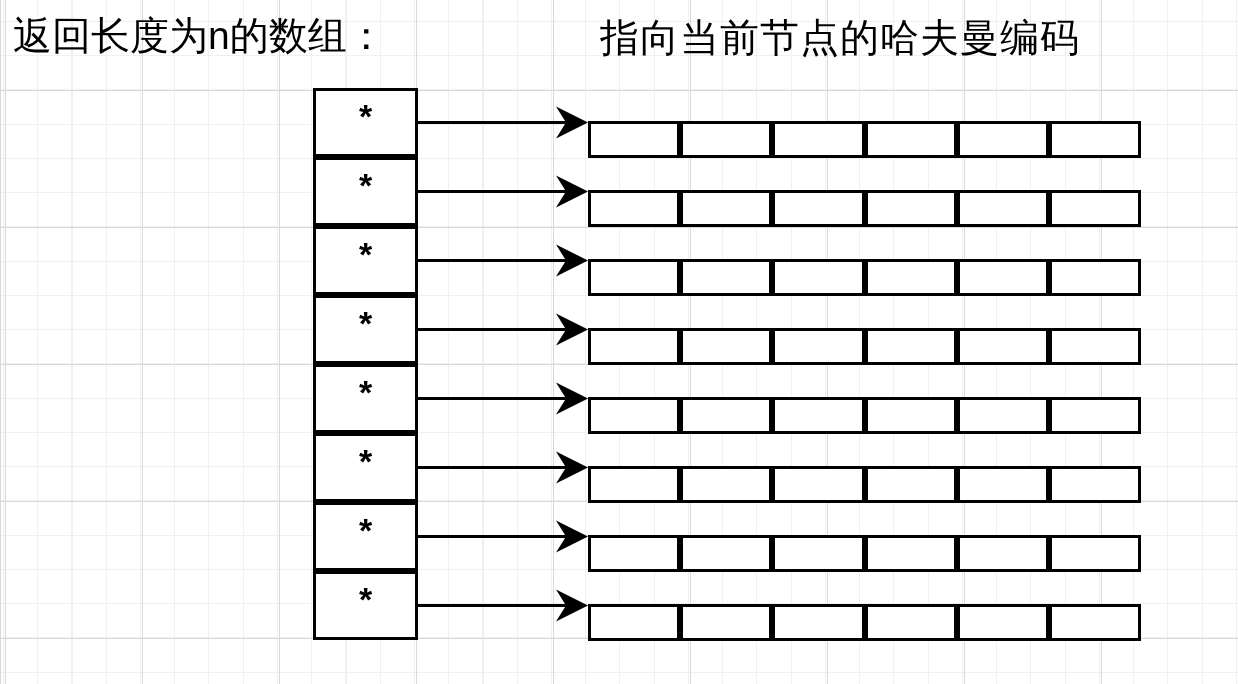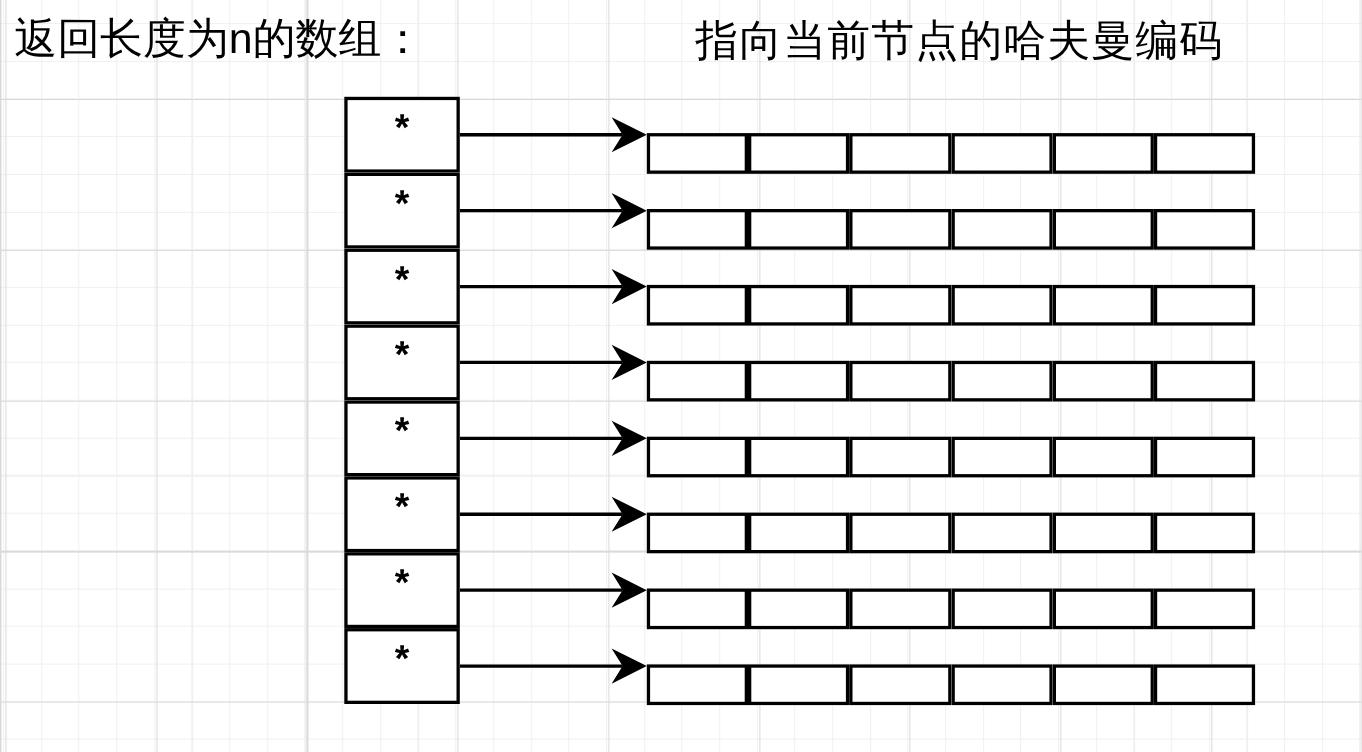--- a/index.html
+++ b/index.html
@@ -22,21 +22,21 @@
   }
   .title {
     position: absolute;
     color: #000;
     font-size: 39px;
     line-height: 46px;
     white-space: nowrap;
     font-weight: 400;
   }
   .title-left  { left: 13px;  top: 13px; }
-  .title-right { left: 632px; top: 15px; letter-spacing: 1px; }
+  .title-right { left: 600px; top: 15px; letter-spacing: 1px; }
   .arrows {
     position: absolute;
     left: 0; top: 0;
     width: 1238px;
     height: 684px;
     pointer-events: none;
   }
   .pbox {
     position: absolute;
     box-sizing: border-box;

